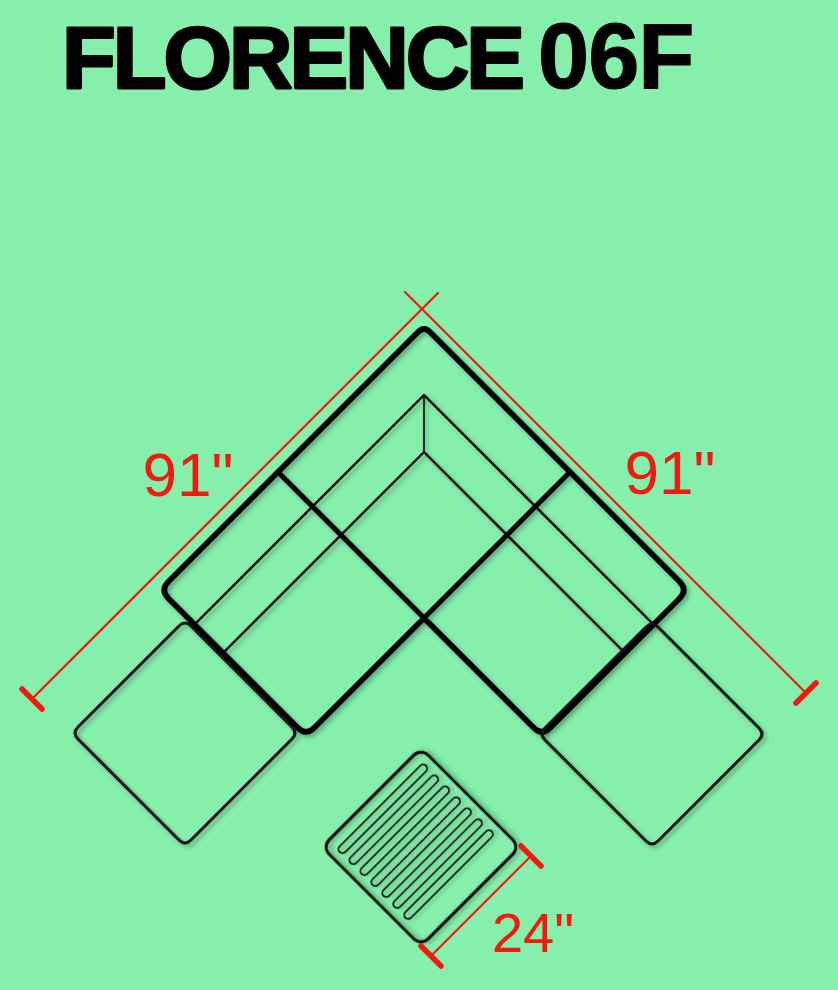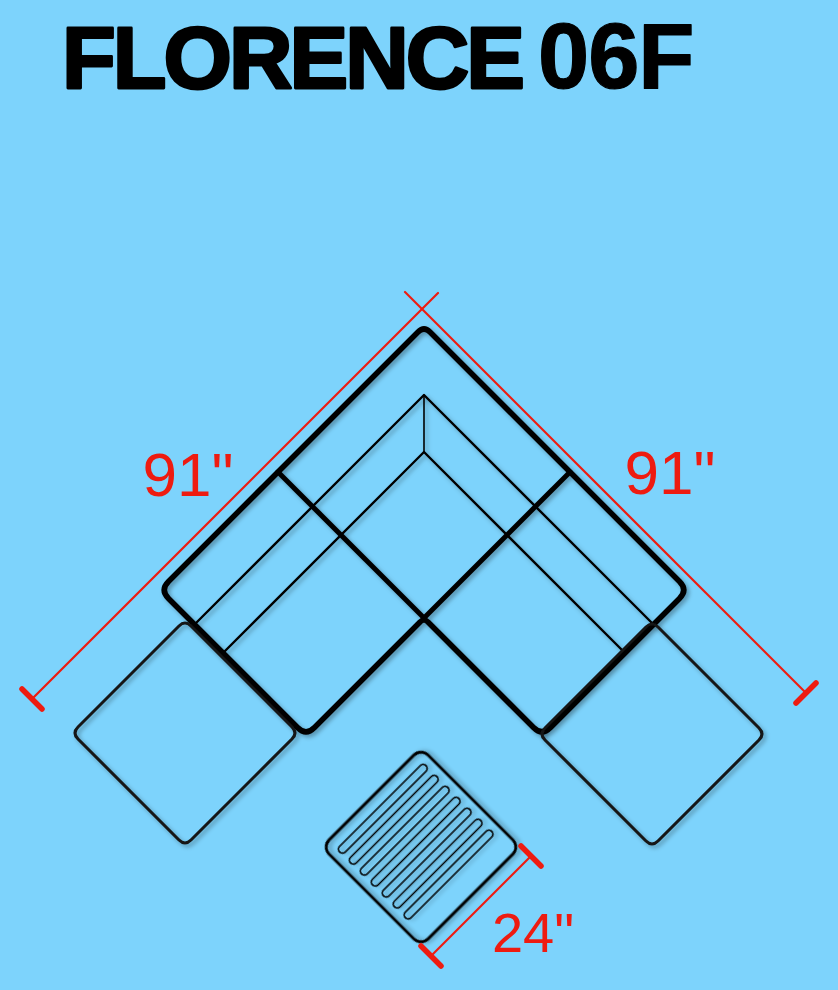--- a/index.html
+++ b/index.html
@@ -1,16 +1,16 @@
 <!DOCTYPE html>
 <html><head>
 <meta charset="utf-8">
 <style>
   html,body{margin:0;padding:0;background:#fff;}
-  .stage{position:relative;width:838px;height:990px;background:#7dd3fc;overflow:hidden;}
+  .stage{position:relative;width:838px;height:990px;background:#86efac;overflow:hidden;}
   svg{display:block;}
   svg text{font-family:"Liberation Sans","DejaVu Sans",sans-serif;}
   .title-text{fill:#000;paint-order:stroke;}
   .title-name{font-size:88px;font-weight:bold;letter-spacing:-3px;stroke:#000;stroke-width:2.8px;stroke-linejoin:round;}
   .title-model{font-size:92px;font-weight:bold;letter-spacing:-1px;stroke:#000;stroke-width:1.2px;stroke-linejoin:round;}
   .ink{fill:none;stroke:#000;stroke-linecap:round;stroke-linejoin:round;}
   .w-outline{stroke-width:5.5px;}
   .w-divider{stroke-width:5px;}
   .w-back{stroke-width:2.4px;}
   .w-seam{stroke-width:1.6px;}

